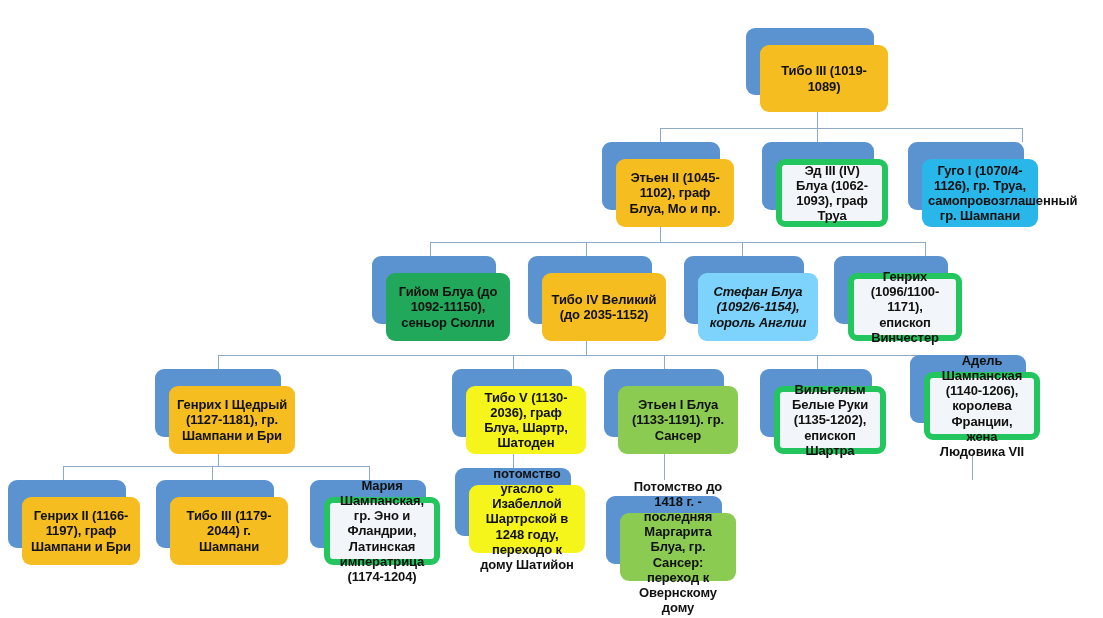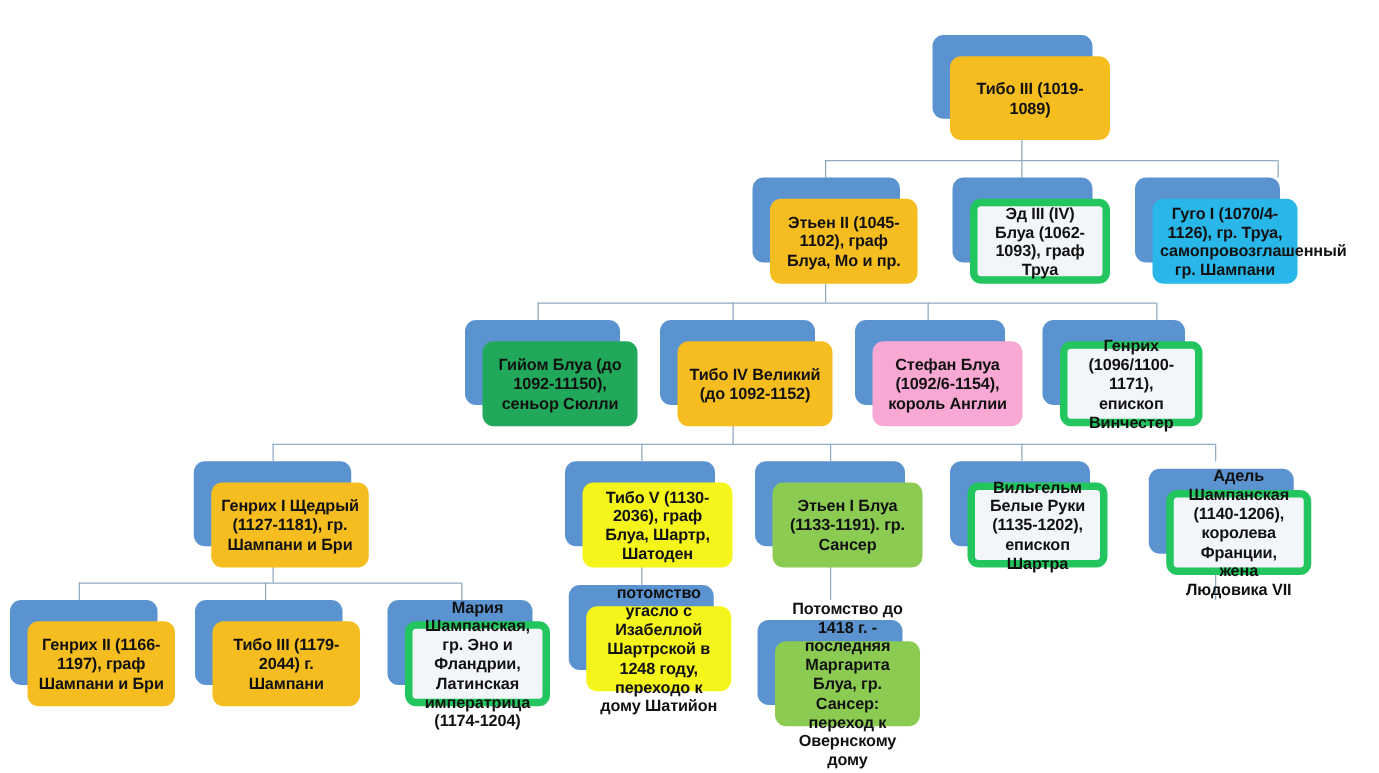--- a/index.html
+++ b/index.html
@@ -39,21 +39,21 @@
     font-size:13px;
     letter-spacing:-0.1px;
   }
   .card span{display:block;width:100%;}
 
   
   .c-gold   {background:#f5bd1f;}
   .c-white  {background:#f2f5f9;border:6px solid #22c55e;font-weight:bold;}
   .c-cyan   {background:#29b6e8;font-size:11px;}
   .c-green  {background:#22a85a;}
-  .c-blue   {background:#f9a8d4;}
+  .c-blue   {background:#7dd3fc;font-style:italic;}
   .c-yellow {background:#f5f51b;}
   .c-ltgreen{background:#8ccb52;}
   .c-purple {background:#8641b5;}
 
   .small{font-size:11px;}
   .xsmall{font-size:10.5px;}
 </style>
 </head>
 <body>
 
@@ -121,21 +121,21 @@
   <div class="node" style="left:372px;top:256px;width:124px;height:68px;">
     <div class="plate"></div>
     <div class="card c-green">
         <span>Гийом Блуа (до 1092-11150), сеньор Сюлли</span>
       </div>
   </div>
 
   <div class="node" style="left:528px;top:256px;width:124px;height:68px;">
     <div class="plate"></div>
     <div class="card c-gold">
-        <span>Тибо IV Великий (до 1092-1152)</span>
+        <span>Тибо IV Великий (до 2035-1152)</span>
       </div>
   </div>
 
   <div class="node" style="left:684px;top:256px;width:120px;height:68px;">
     <div class="plate"></div>
     <div class="card c-blue">
         <span>Стефан Блуа (1092/6-1154), король Англии</span>
       </div>
   </div>
 
@@ -167,21 +167,21 @@
       </div>
   </div>
 
   <div class="node" style="left:760px;top:369px;width:112px;height:68px;">
     <div class="plate"></div>
     <div class="card c-white">
         <span>Вильгельм Белые Руки (1135-1202), епископ Шартра</span>
       </div>
   </div>
 
-  <div class="node" style="left:910px;top:375px;width:116px;height:68px;margin-left:9px;">
+  <div class="node" style="left:910px;top:355px;width:116px;height:68px;">
     <div class="plate"></div>
     <div class="card c-white small">
         <span>Адель Шампанская (1140-1206), королева Франции, жена Людовика VII</span>
       </div>
   </div>
 
   <div class="node" style="left:8px;top:480px;width:118px;height:68px;">
     <div class="plate"></div>
     <div class="card c-gold">
         <span>Генрих II (1166-1197), граф Шампани и Бри</span>

